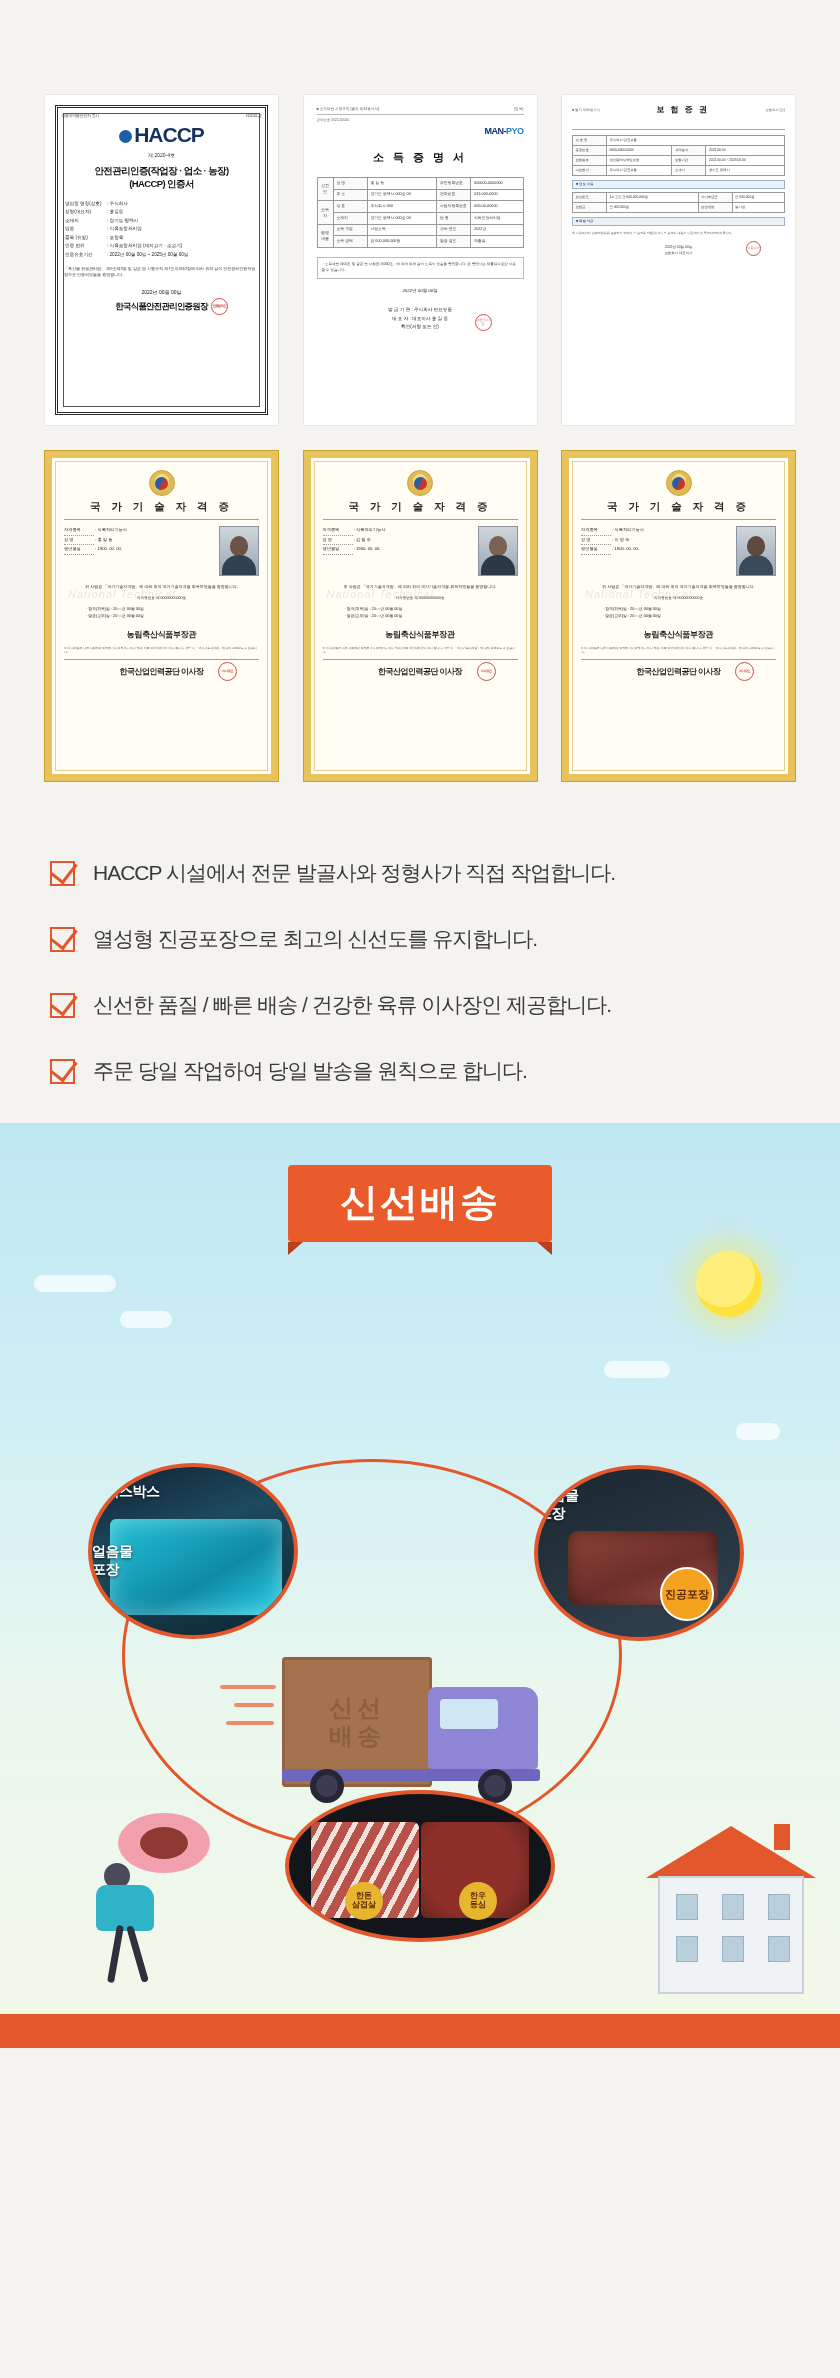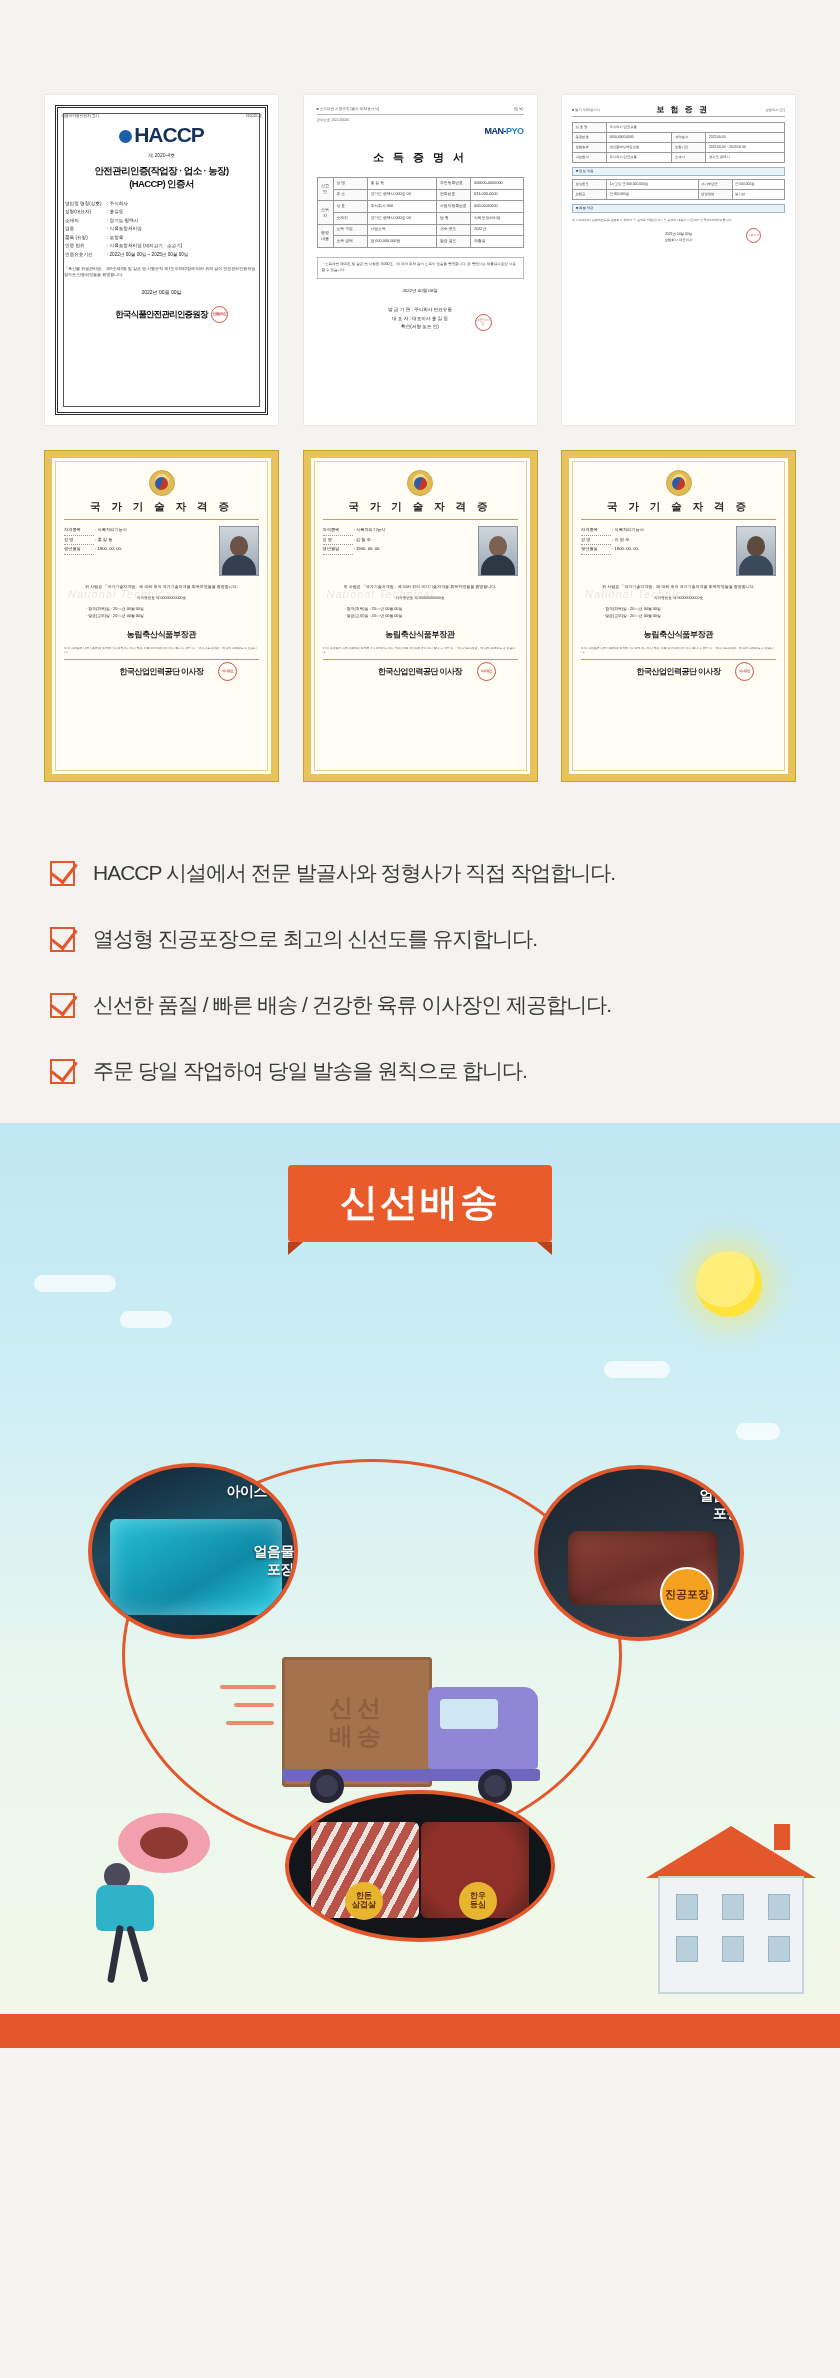--- a/index.html
+++ b/index.html
@@ -104,21 +104,21 @@
     margin-top: 7px;
     line-height: 1.6;
     color: #333;
     padding: 0 3px;
   }
   .haccp-date {
     font-size: 5px;
     margin-top: 10px;
   }
   .haccp-issuer {
-    margin-top: 14px;
+    margin-top: 6px;
     font-size: 8.5px;
     font-weight: bold;
     letter-spacing: -0.8px;
     position: relative;
     display: inline-block;
   }
   .seal {
     position: absolute;
     width: 17px; height: 17px;
     border: 1.4px solid #c4332b;
@@ -187,21 +187,21 @@
     color: #222;
     position: relative;
   }
   .doc2-sign .seal { right: 32px; bottom: 1px; }
   .doc2-date { text-align: center; font-size: 4.4px; margin-top: 9px; }
 
   
   .doc3 { padding: 9px 10px; font-size: 3.6px; color: #222; }
   .doc3-top {
     display: flex; justify-content: space-between; align-items: center;
-    border-bottom: 0.6px solid #aaa; padding-bottom: 1px;
+    border-bottom: 0.6px solid #aaa; padding-bottom: 14px;
   }
   .doc3-top .lft { font-size: 3.4px; color: #666; }
   .doc3-ttl { font-size: 8px; font-weight: bold; letter-spacing: 2px; color: #1a1a1a;}
   .doc3-top .rgt { font-size: 3.3px; color: #666; }
   .doc3 .tbl td { font-size: 3.3px; padding: 2px 2.5px; }
   .doc3 .sec {
     margin-top: 4px;
     background: #eaf1f7;
     font-size: 3.4px;
     padding: 1.5px 3px;
@@ -435,22 +435,22 @@
 
   .photo {
     position: absolute;
     border: 4px solid #e2572b;
     border-radius: 50%;
     overflow: hidden;
     background: #163040;
   }
   .photo .cap {
     position: absolute;
-    left: 8px; right: 0;
-    text-align: right;
+    left: 0; right: 0;
+    text-align: left;
     color: #fff;
     font-size: 14px;
     font-weight: bold;
     letter-spacing: -0.5px;
     text-shadow: 0 1px 3px rgba(0,0,0,.7);
     line-height: 1.25;
   }
   .photo.p-icebox {
     left: 88px; top: 340px; width: 210px; height: 176px;
     background: linear-gradient(160deg,#123,#1d4a5e 40%,#0d2430);

